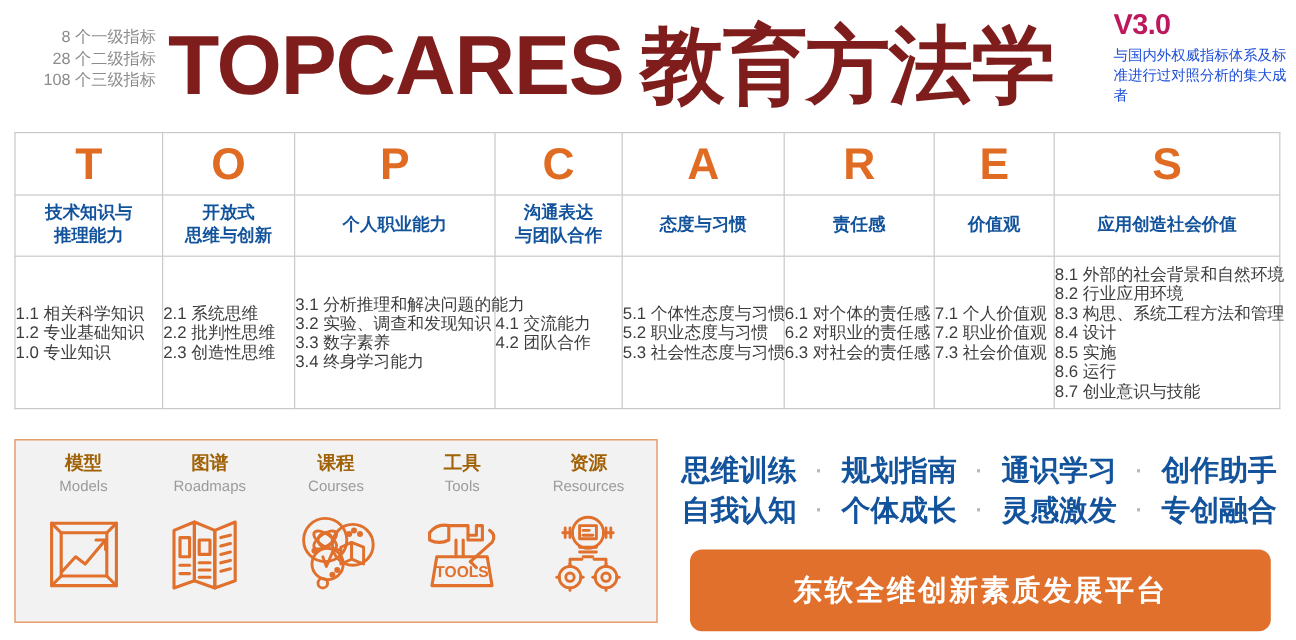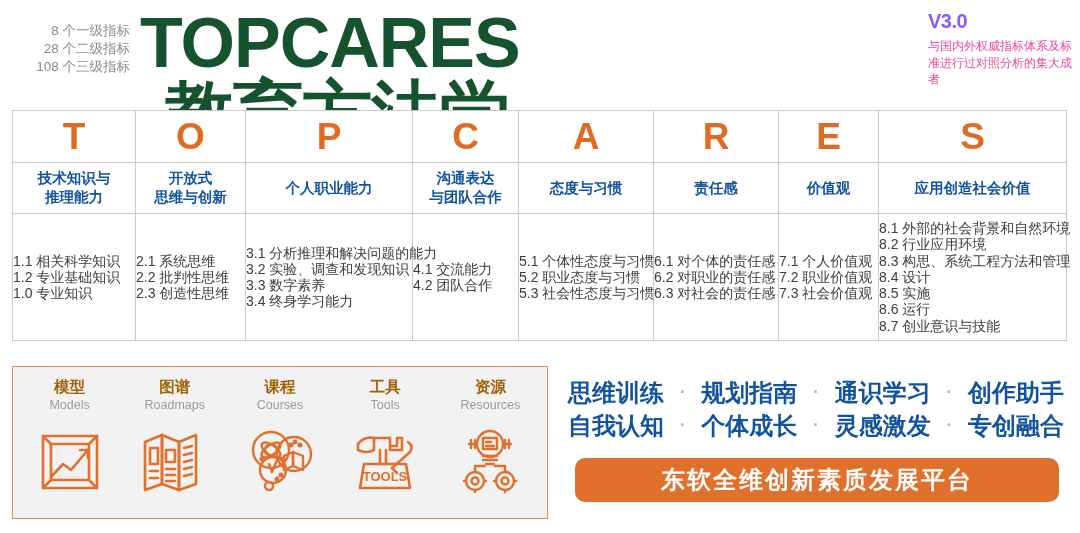--- a/index.html
+++ b/index.html
@@ -40,53 +40,52 @@
   }
   #indicator-stats div { letter-spacing: 0px; }
 
   #main-title {
     position: absolute;
     left: 140px;
     top: 8px;
     height: 92px;
     display: flex;
     align-items: center;
-    color: #14532d;
+    color: #7f1d1d;
     font-weight: bold;
     white-space: nowrap;
-    flex-direction: column;
   }
   #title-en {
     font-size: 70px;
     letter-spacing: -1px;
     line-height: 1;
   }
   #title-cn {
     font-size: 70px;
     letter-spacing: -1px;
     line-height: 1;
     margin-left: 14px;
   }
 
   #version-block {
     position: absolute;
     left: 928px;
     top: 8px;
     width: 146px;
   }
   #version-label {
-    color: #8b5cf6;
-    font-size: 20px;
+    color: #be185d;
+    font-size: 24px;
     font-weight: bold;
     line-height: 26px;
     letter-spacing: -0.5px;
   }
   #version-desc {
     margin-top: 4px;
-    color: #ec4899;
+    color: #1d4ed8;
     font-size: 12px;
     line-height: 16.5px;
   }
 
   
   #topcares-table {
     position: absolute;
     left: 12px;
     top: 110px;
     width: 1054px;
@@ -196,21 +195,21 @@
     font-size: 18px;
     font-weight: bold;
     line-height: 33px;
   }
 
   #platform-button {
     position: absolute;
     left: 575px;
     top: 458px;
     width: 484px;
-    height: 44px;
+    height: 68px;
     background: #e0702c;
     border-radius: 10px;
     display: flex;
     align-items: center;
     justify-content: center;
     color: #ffffff;
     font-size: 24px;
     font-weight: bold;
     letter-spacing: 2px;
     box-sizing: border-box;

